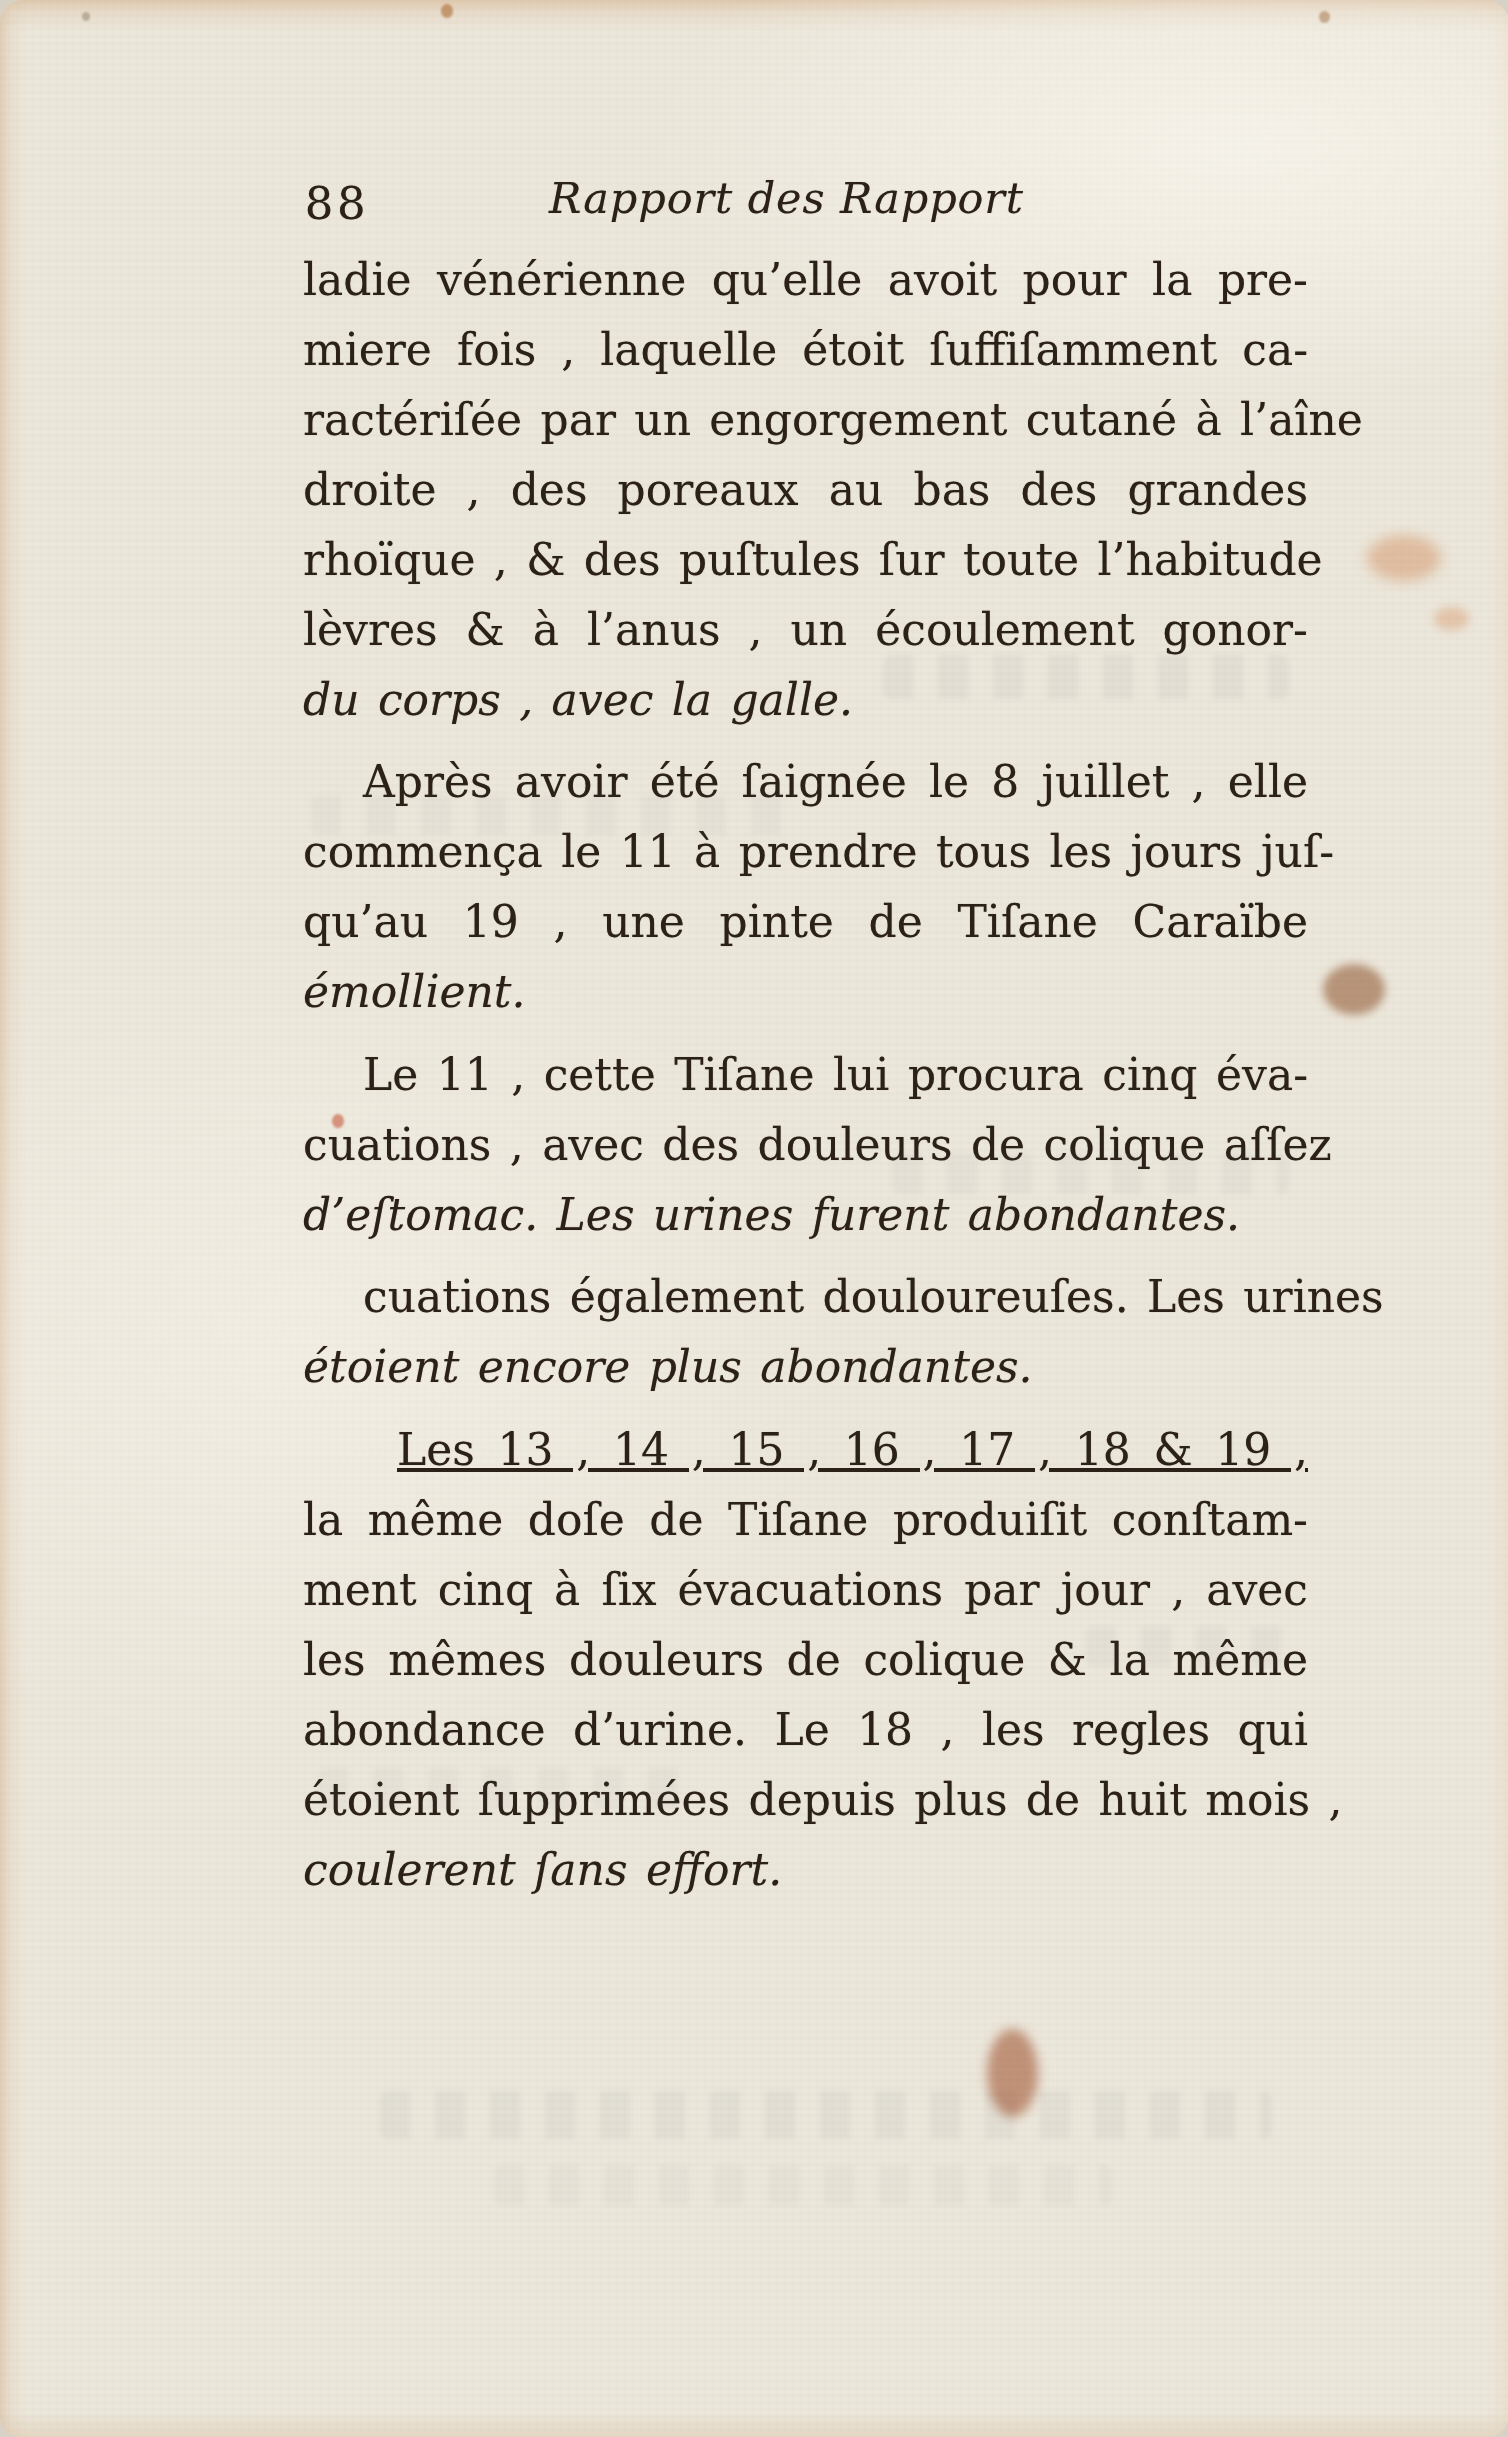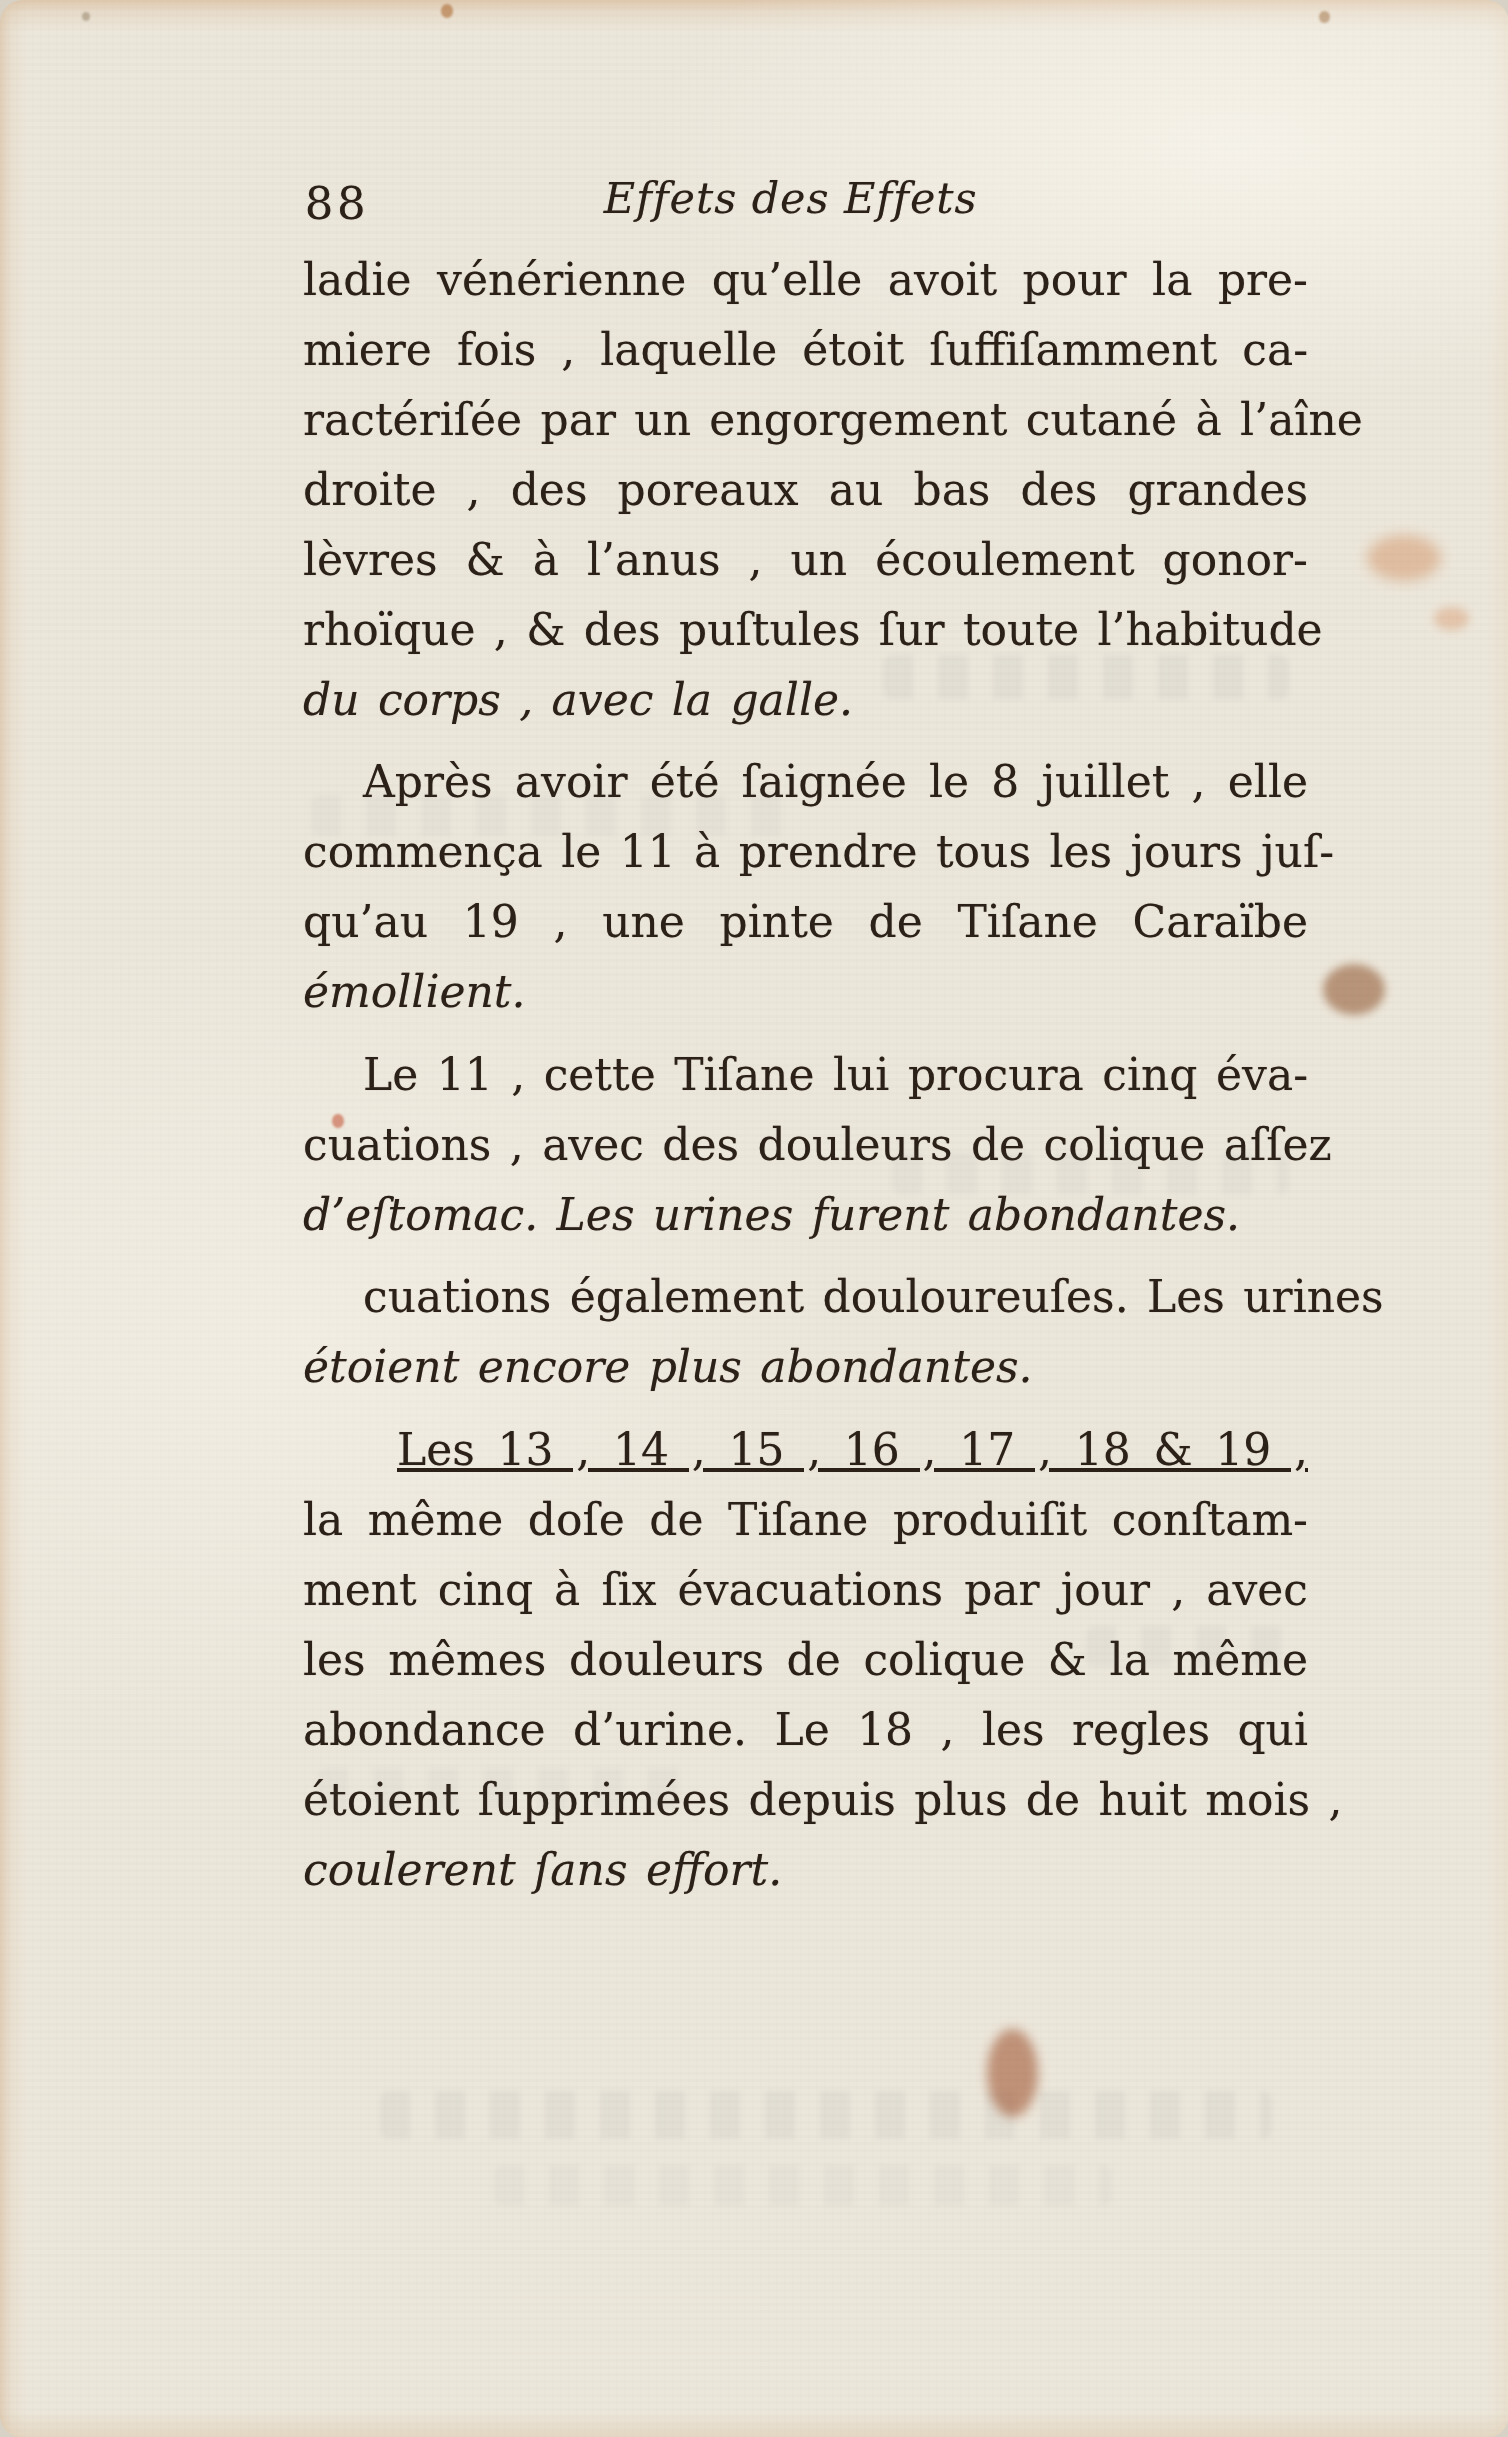--- a/index.html
+++ b/index.html
@@ -119,31 +119,31 @@
   .g6 { left: 380px; top: 2091px; width: 892px; height: 48px; opacity: 0.55; }
   .g7 { left: 494px; top: 2165px; width: 618px; height: 41px; opacity: 0.35; }
 </style>
 </head>
 <body>
 
 <div class="page" style="--paper: #ece7db; --ink: #2b2118;">
 
   <header class="running-head">
     <span class="pagenum">88</span>
-    <span class="head-title">Effets des Effets</span>
+    <span class="head-title">Rapport des Rapport</span>
   </header>
 
   <main class="text-block">
       <div class="para">
         <div class="line">ladie vénérienne qu’elle avoit pour la pre-</div>
         <div class="line">miere fois , laquelle étoit ſuffiſamment ca-</div>
         <div class="line">ractériſée par un engorgement cutané à l’aîne</div>
         <div class="line">droite , des poreaux au bas des grandes</div>
+        <div class="line">rhoïque , &amp; des puſtules ſur toute l’habitude</div>
         <div class="line">lèvres &amp; à l’anus , un écoulement gonor-</div>
-        <div class="line">rhoïque , &amp; des puſtules ſur toute l’habitude</div>
         <div class="line">du corps , avec la galle.</div>
       </div>
       <div class="para indent">
         <div class="line">Après avoir été ſaignée le 8 juillet , elle</div>
         <div class="line">commença le 11 à prendre tous les jours juſ-</div>
         <div class="line">qu’au 19 , une pinte de Tiſane Caraïbe</div>
         <div class="line">émollient.</div>
       </div>
       <div class="para indent">
         <div class="line">Le 11 , cette Tiſane lui procura cinq éva-</div>

